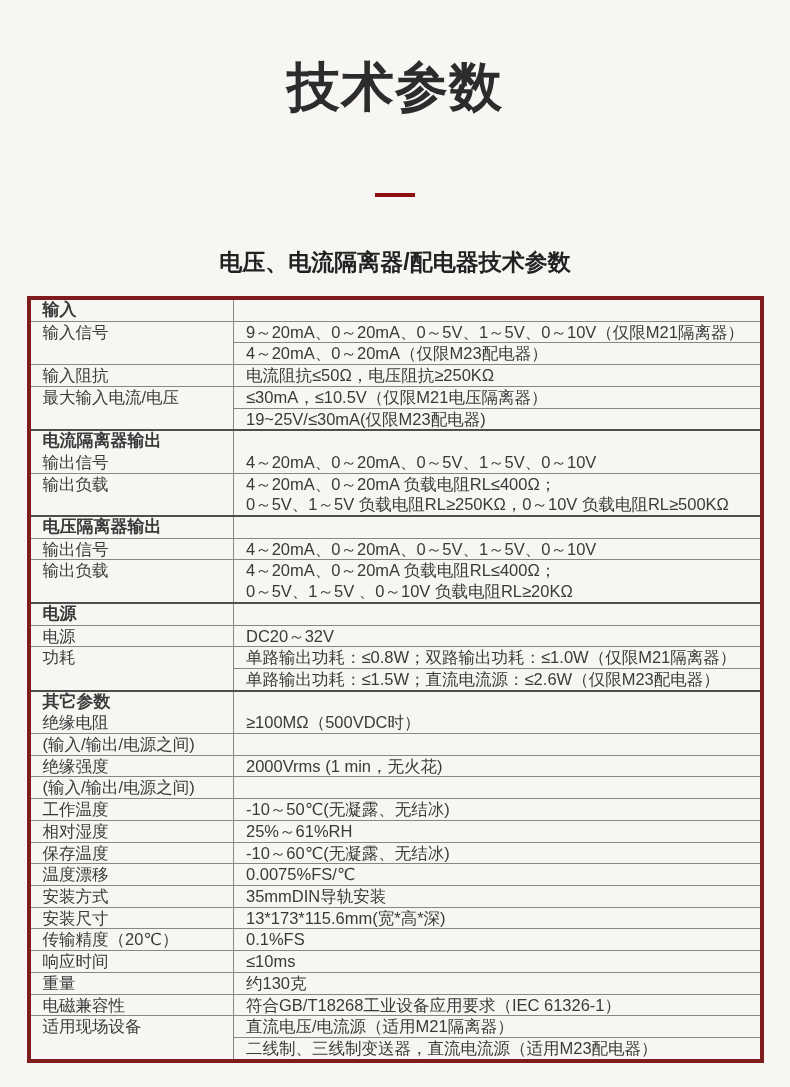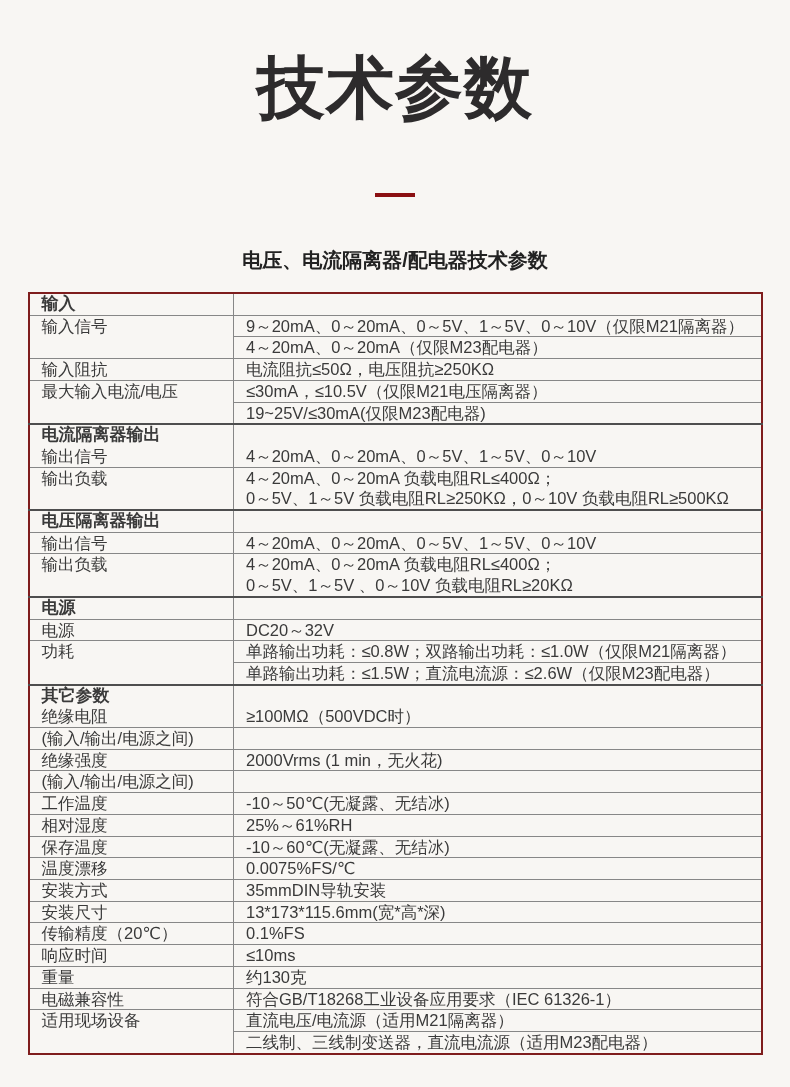--- a/index.html
+++ b/index.html
@@ -6,44 +6,44 @@
   body{
     width:790px;height:1087px;
     background:#f8f6f3;
     font-family:"Liberation Sans","DejaVu Sans",sans-serif;
     color:#3a3a3a;
     overflow:hidden;
   }
   .page-title{
     margin-top:45px;
     text-align:center;
-    font-size:68px;
+    font-size:53px;
     line-height:84px;
     font-weight:900;
     color:#2d2b2c;
     letter-spacing:1px;
   }
   .accent-dash{
     width:40px;height:4px;
     background:#8b1012;
     margin:64px auto 0 auto;
   }
   .subtitle{
     margin-top:50px;
     text-align:center;
-    font-size:20px;
+    font-size:23px;
     font-weight:700;
     color:#222222;
   }
   table.spec{
     width:733px;
     margin:18px auto 0 auto;
     border-collapse:collapse;
     table-layout:fixed;
-    border:2px solid #7f1d1d;
+    border:4px solid #7f1d1d;
   }
   col.c1{width:205px;}
   col.c2{width:528px;}
   td{
     border:1px solid #878787;
     padding:0 12px;
     font-size:16.5px;
     line-height:20.7px;
     vertical-align:middle;
     overflow:hidden;

